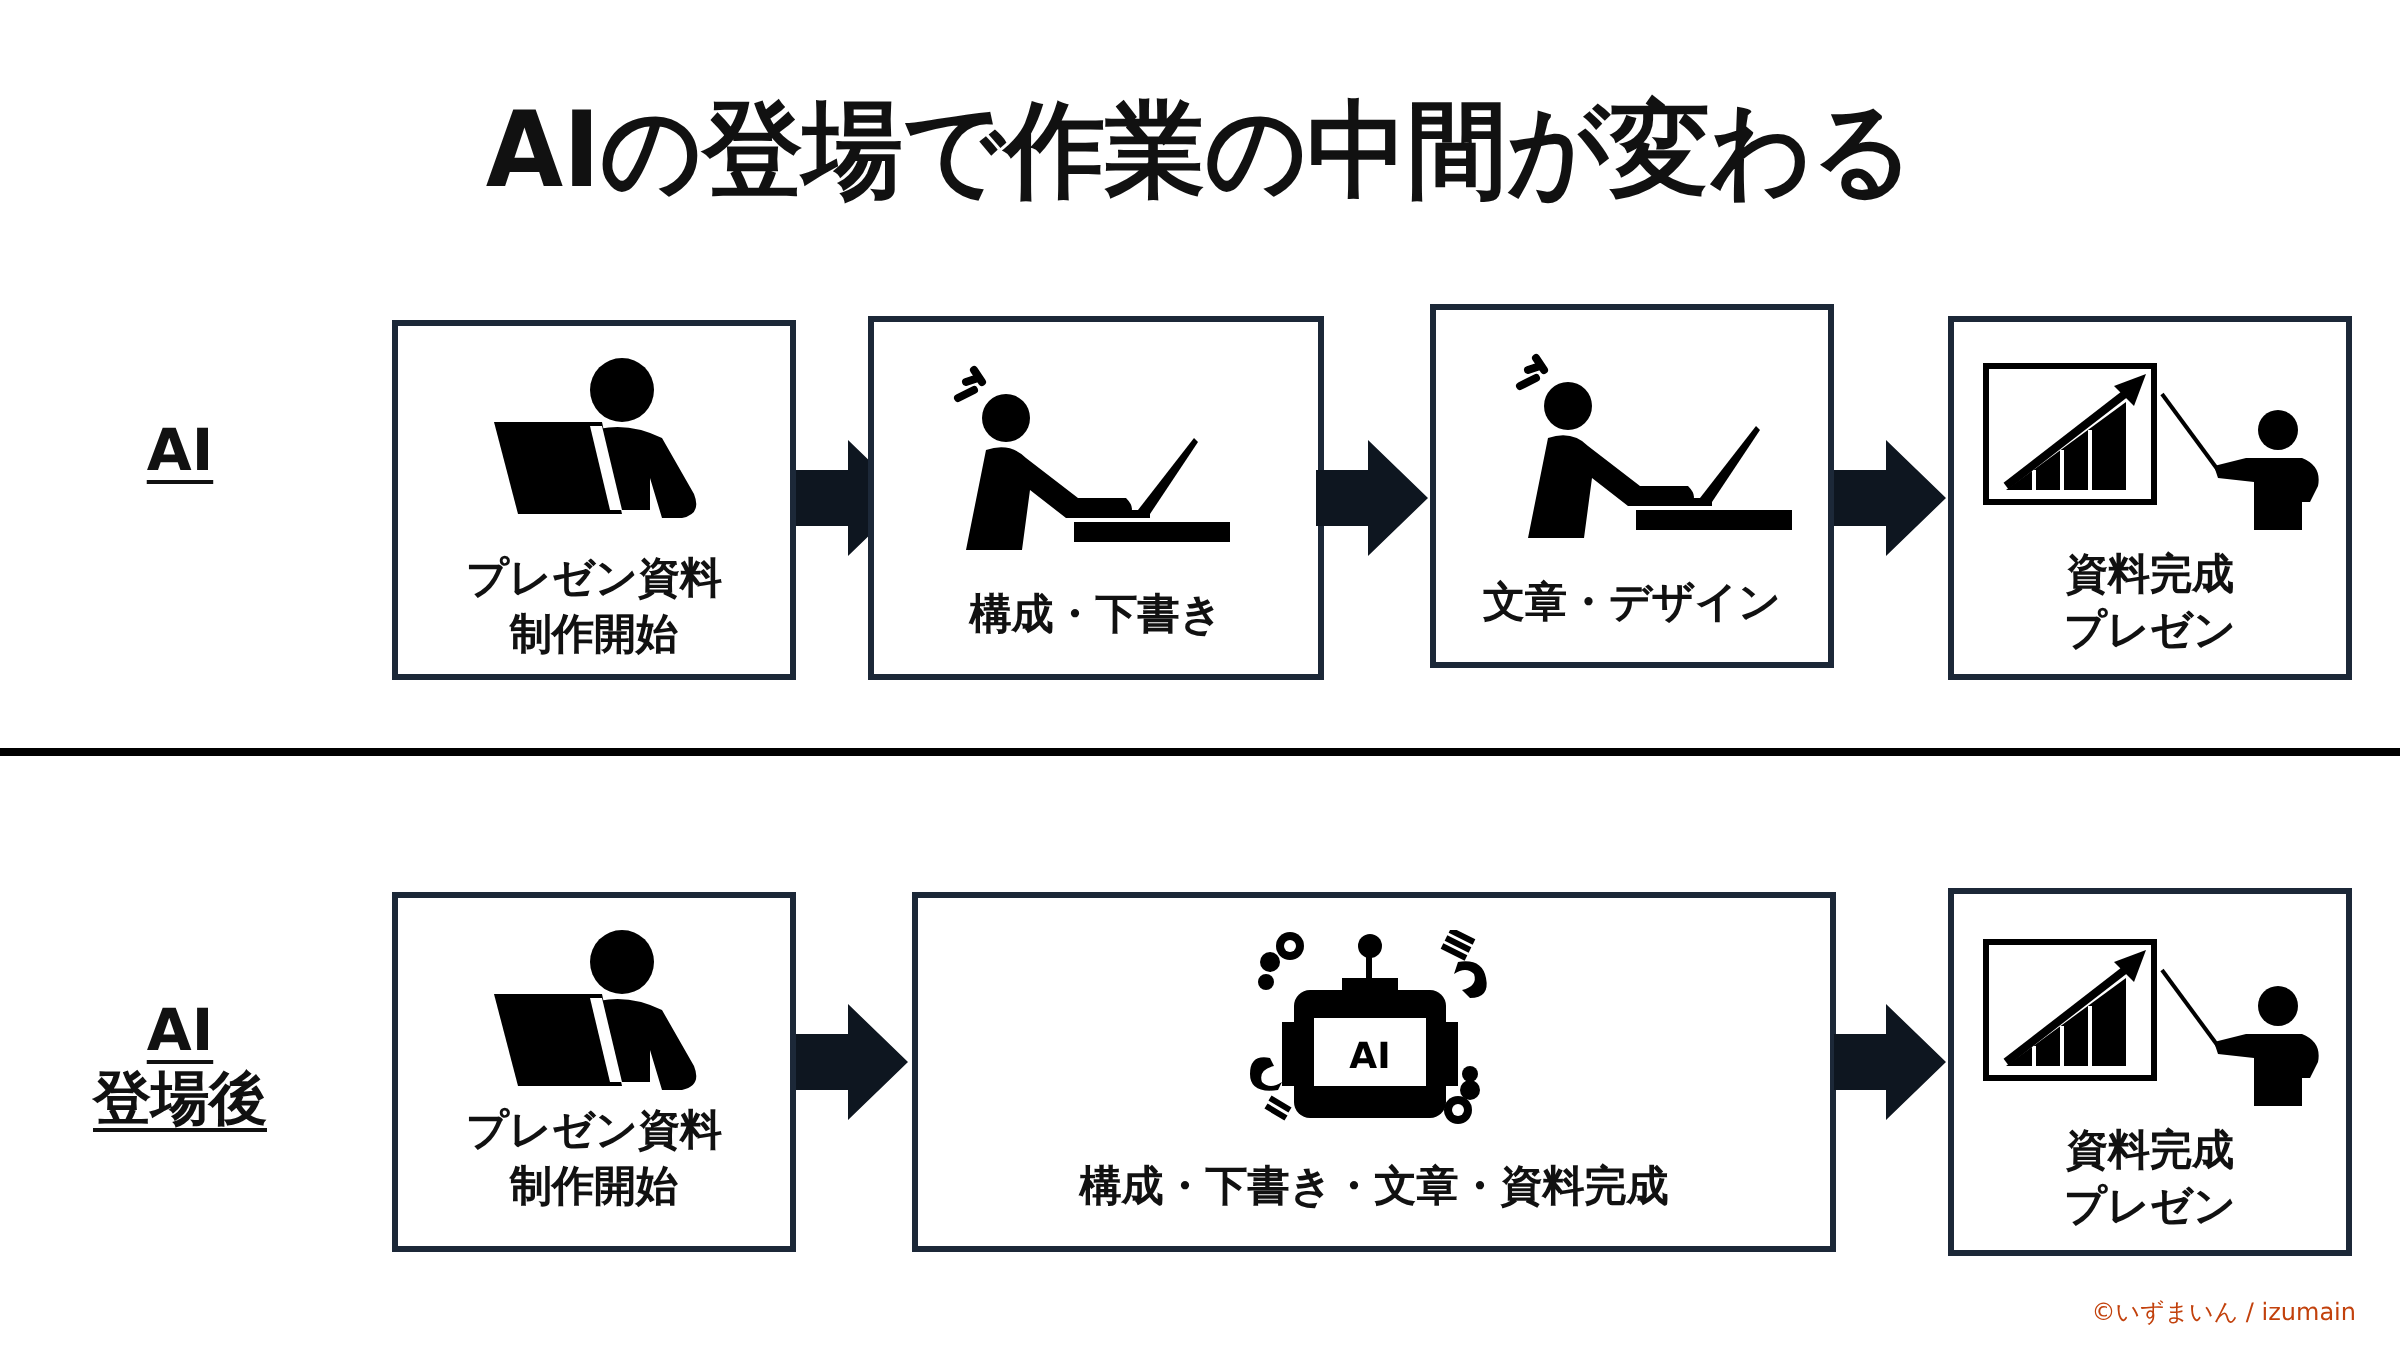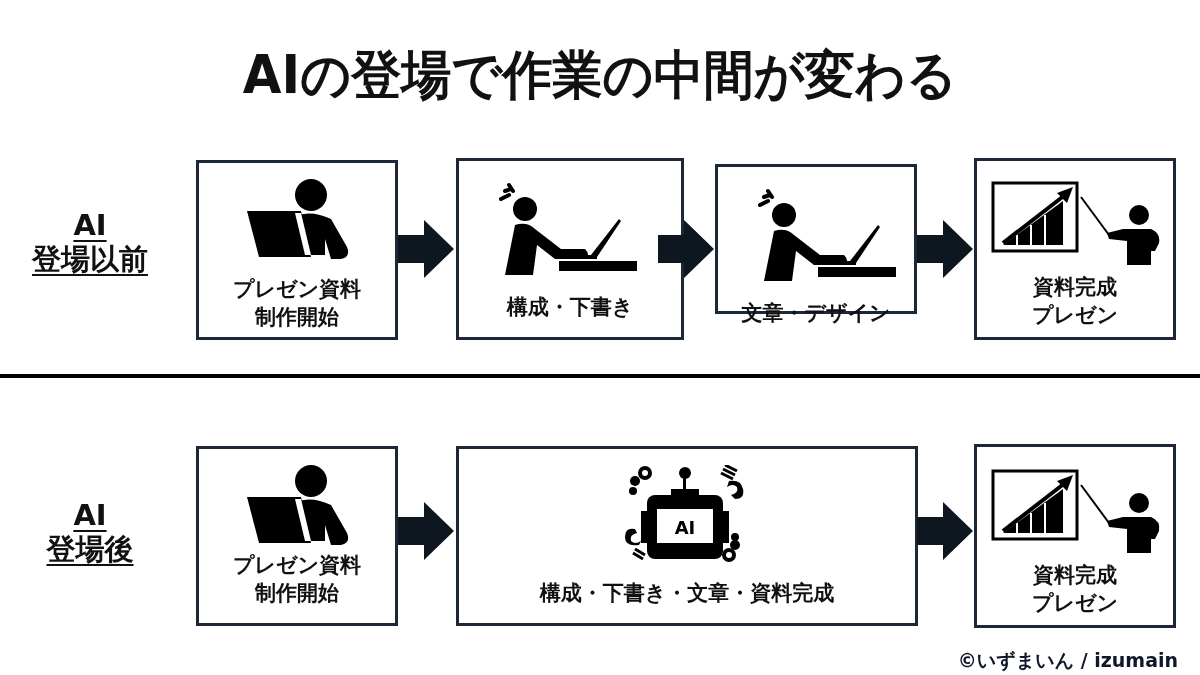--- a/index.html
+++ b/index.html
@@ -8,65 +8,64 @@
   .title { position:absolute; left:0; top:42px; width:1200px; text-align:center;
            font-size:50px; font-weight:bold; letter-spacing:0px; transform:scaleY(1.05); }
   .rowlabel { position:absolute; left:0; width:180px; text-align:center; font-weight:bold;
               font-size:29px; line-height:34px; }
   .rowlabel span { display:inline-block; text-decoration:underline; text-underline-offset:5px; text-decoration-thickness:2px; }
   .box { position:absolute; border:3px solid #1c2838; background:#fff; box-sizing:border-box; }
   .box .label { position:absolute; left:0; right:0; text-align:center; font-size:21px;
                 font-weight:bold; line-height:28px; color:#111; }
   .arrow { position:absolute; }
   .divider { position:absolute; left:0; top:374px; width:1200px; height:4px; background:#000; }
-  .credit { position:absolute; right:22px; top:648px; font-size:19px; font-weight:bold; color:#0f172a; }
+  .credit { position:absolute; right:22px; top:648px; font-size:12px; font-weight:normal; color:#c2410c; }
   svg { display:block; }
 </style>
 </head>
 <body>
 
 <div class="title">AIの登場で作業の中間が変わる</div>
 
 <div class="rowlabel" style="top:208px">
   <span>AI</span><br>
-  <span>登場以前</span>
 </div>
 
 <div class="box" style="left:196px;top:160px;width:202px;height:180px">
   <svg style="position:absolute;left:40px;top:14px" width="120" height="92" viewBox="0 0 120 92">
     <circle cx="72" cy="18" r="16" fill="#000"></circle>
     <path d="M52 40 Q72 32 92 42 L108 70 Q112 80 102 82 L92 82 L86 62 L86 78 L52 78 Z" fill="#000"></path>
     <polygon points="8,34 62,34 72,80 20,80" fill="#000"></polygon>
     <polygon points="56,36 62,36 72,78 66,78" fill="#fff"></polygon>
   </svg>
   <div class="label" style="top:112px">プレゼン資料</div>
   <div class="label" style="top:140px">制作開始</div>
 </div>
 
 <svg class="arrow" style="left:398px;top:220px" width="56" height="58" viewBox="0 0 56 58">
   <polygon points="0,15 26,15 26,0 56,29 26,58 26,43 0,43" fill="#0e1620"></polygon>
 </svg>
 
-<div class="box" style="left:456px;top:158px;width:228px;height:182px">
+<div class="box" style="left:434px;top:158px;width:228px;height:182px">
   <svg style="position:absolute;left:28px;top:18px" width="150" height="96" viewBox="0 0 150 96">
     <path d="M18 12 L24 10 M14 20 L22 16 M22 6 L26 12" stroke="#000" stroke-width="4" stroke-linecap="round"></path>
     <circle cx="38" cy="30" r="12" fill="#000"></circle>
     <path d="M28 46 Q40 42 48 50 L74 70 L98 70 Q104 76 98 80 L68 80 L50 66 L46 96 L18 96 L26 56 Z" fill="#000"></path>
     <rect x="72" y="82" width="98" height="10" fill="#000"></rect>
     <polygon points="104,76 132,40 134,42 110,78" fill="#000"></polygon>
     <rect x="82" y="76" width="28" height="4" fill="#000"></rect>
   </svg>
   <div class="label" style="top:132px">構成・下書き</div>
 </div>
 
 <svg class="arrow" style="left:658px;top:220px" width="56" height="58" viewBox="0 0 56 58">
   <polygon points="0,15 26,15 26,0 56,29 26,58 26,43 0,43" fill="#0e1620"></polygon>
 </svg>
 
-<div class="box" style="left:715px;top:164px;width:202px;height:150px">
+<div class="box" style="left:715px;top:152px;width:202px;height:182px">
   <svg style="position:absolute;left:28px;top:18px" width="150" height="96" viewBox="0 0 150 96">
     <path d="M18 12 L24 10 M14 20 L22 16 M22 6 L26 12" stroke="#000" stroke-width="4" stroke-linecap="round"></path>
     <circle cx="38" cy="30" r="12" fill="#000"></circle>
     <path d="M28 46 Q40 42 48 50 L74 70 L98 70 Q104 76 98 80 L68 80 L50 66 L46 96 L18 96 L26 56 Z" fill="#000"></path>
     <rect x="72" y="82" width="98" height="10" fill="#000"></rect>
     <polygon points="104,76 132,40 134,42 110,78" fill="#000"></polygon>
     <rect x="82" y="76" width="28" height="4" fill="#000"></rect>
   </svg>
   <div class="label" style="top:132px">文章・デザイン</div>
 </div>

